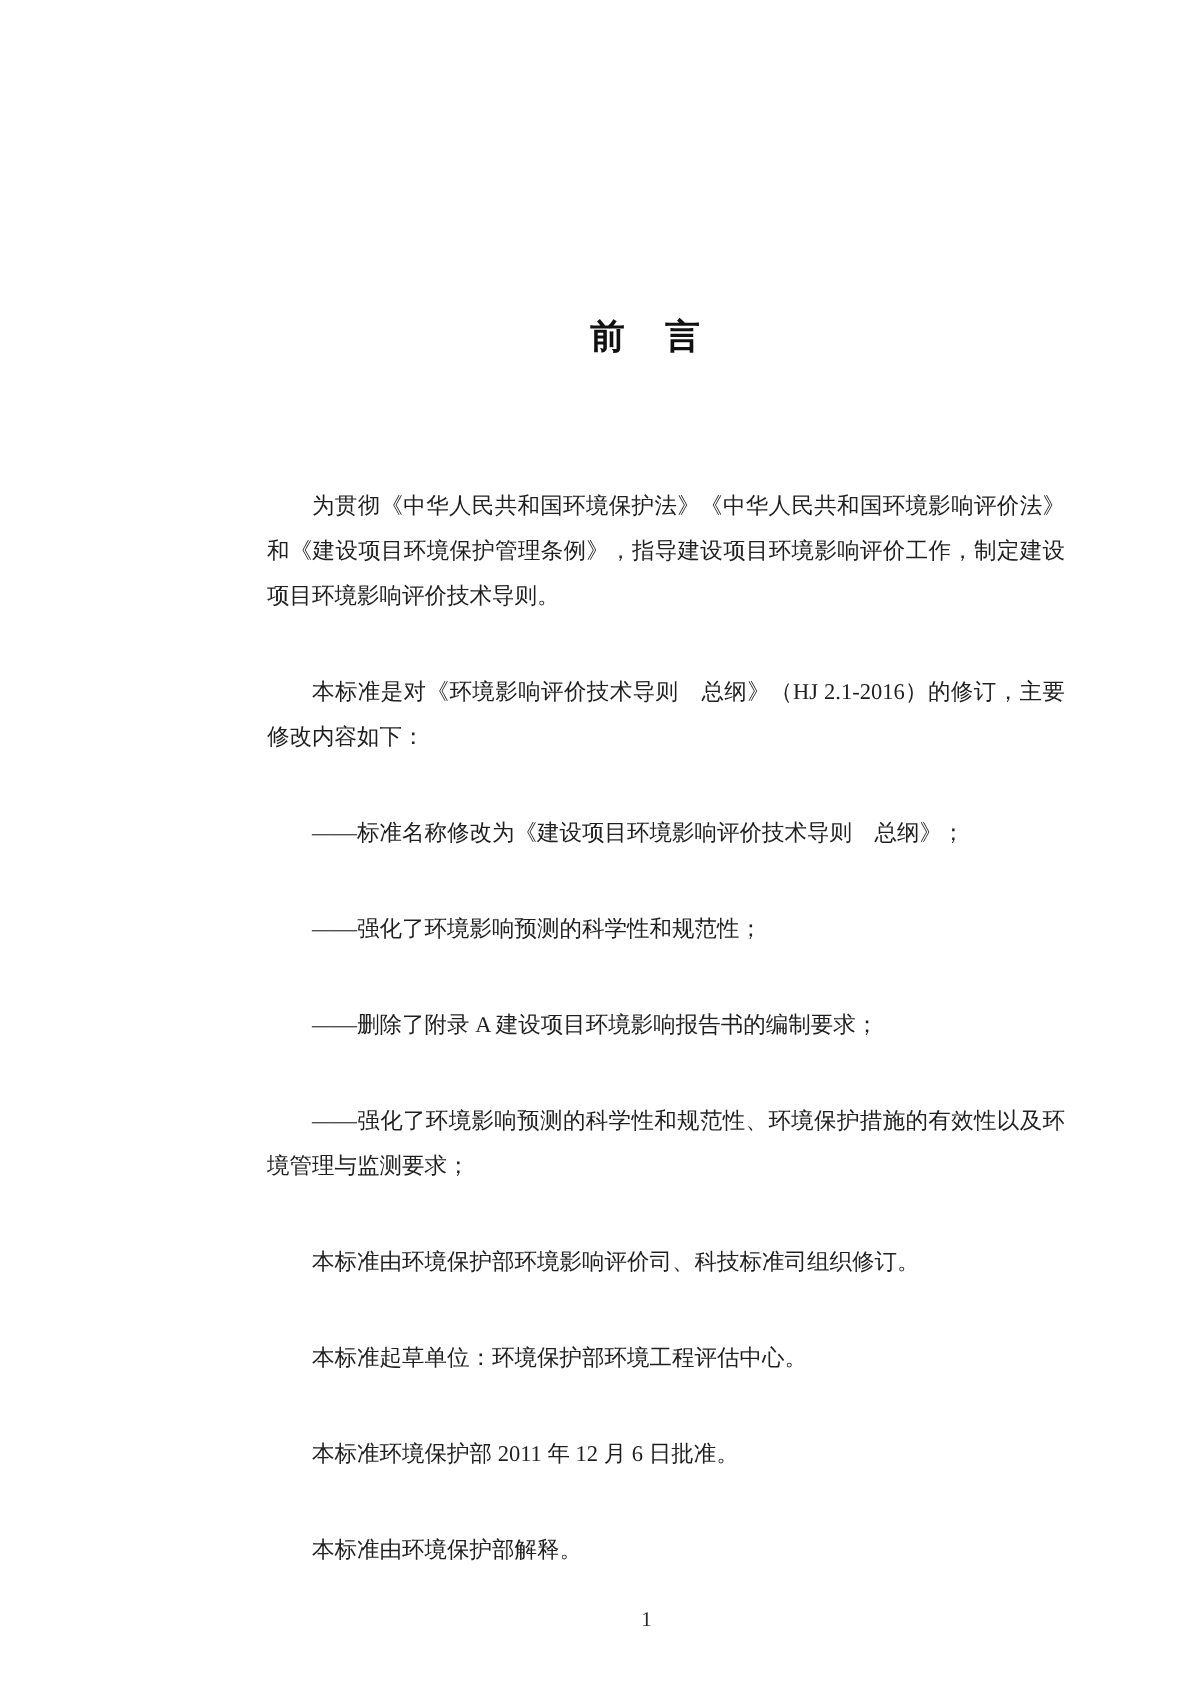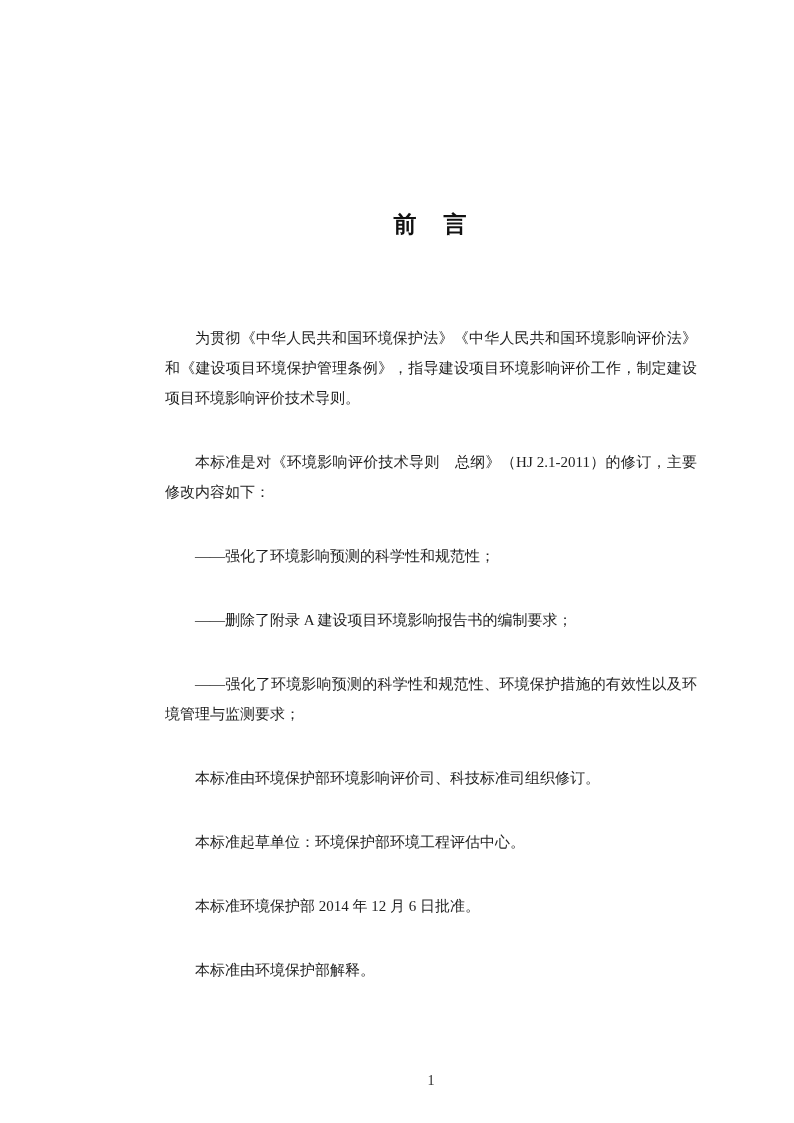--- a/index.html
+++ b/index.html
@@ -22,21 +22,21 @@
     font-family: "Liberation Sans", "DejaVu Sans", sans-serif;
     font-size: 23px;
     font-weight: bold;
     letter-spacing: 2px;
     color: #111111;
     line-height: 1.2;
   }
   .doc-body {
     position: absolute;
     top: 255px;
-    left: 97px;
+    left: 110px;
     width: 600px;
     font-family: "Liberation Serif", "DejaVu Serif", serif;
     font-size: 15px;
     line-height: 30px;
     text-align: justify;
     color: #1f1f1f;
   }
   .doc-body p {
     text-indent: 2em;
     margin: 0;
@@ -54,25 +54,26 @@
 </style>
 </head>
 <body>
 
 <div class="page">
 
   <h1 class="doc-title">前　言</h1>
 
   <div class="doc-body">
     <p>为贯彻《中华人民共和国环境保护法》《中华人民共和国环境影响评价法》和《建设项目环境保护管理条例》，指导建设项目环境影响评价工作，制定建设项目环境影响评价技术导则。</p>
-    <p>本标准是对《环境影响评价技术导则　总纲》（HJ 2.1-2011）的修订，主要修改内容如下：</p>
+    <p>本标准是对《环境影响评价技术导则　总纲》（HJ 2.1-2016）的修订，主要修改内容如下：</p>
+    <p>——标准名称修改为《建设项目环境影响评价技术导则　总纲》；</p>
     <p>——强化了环境影响预测的科学性和规范性；</p>
     <p>——删除了附录 A 建设项目环境影响报告书的编制要求；</p>
     <p>——强化了环境影响预测的科学性和规范性、环境保护措施的有效性以及环境管理与监测要求；</p>
     <p>本标准由环境保护部环境影响评价司、科技标准司组织修订。</p>
     <p>本标准起草单位：环境保护部环境工程评估中心。</p>
-    <p>本标准环境保护部 2014 年 12 月 6 日批准。</p>
+    <p>本标准环境保护部 2011 年 12 月 6 日批准。</p>
     <p>本标准由环境保护部解释。</p>
   </div>
 
   <div class="page-number">1</div>
 
 </div>
 
 </body></html>

